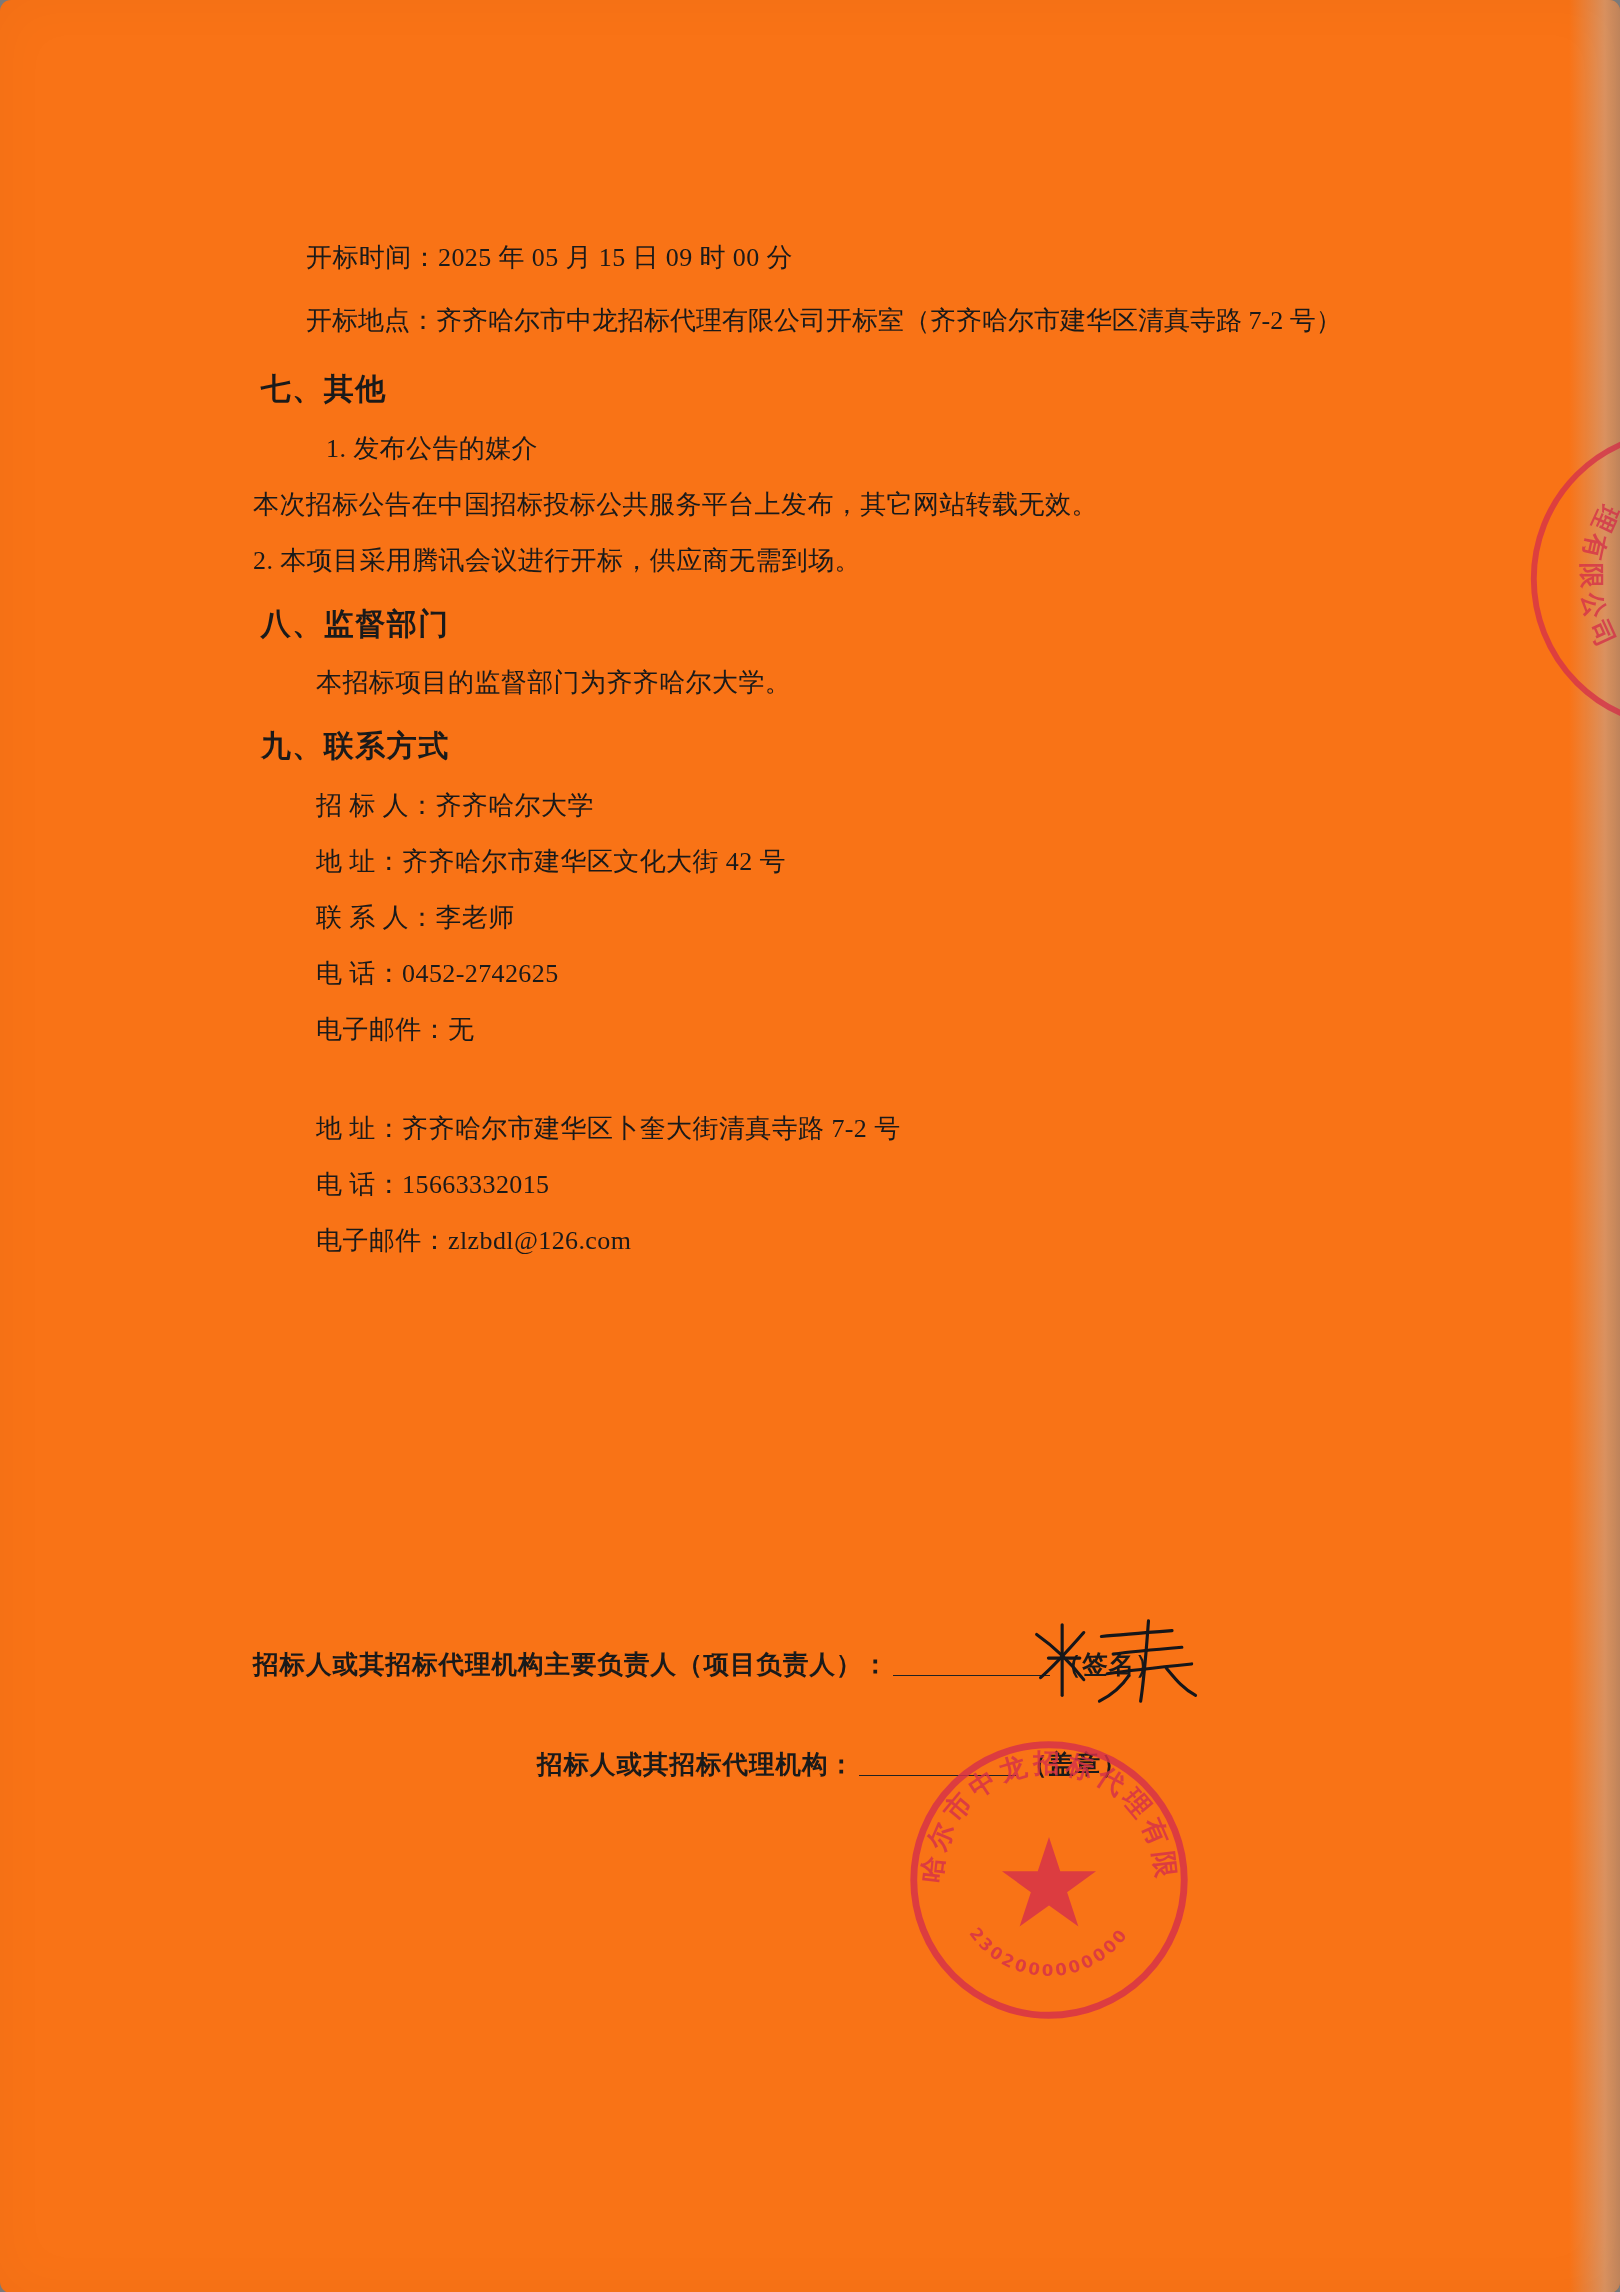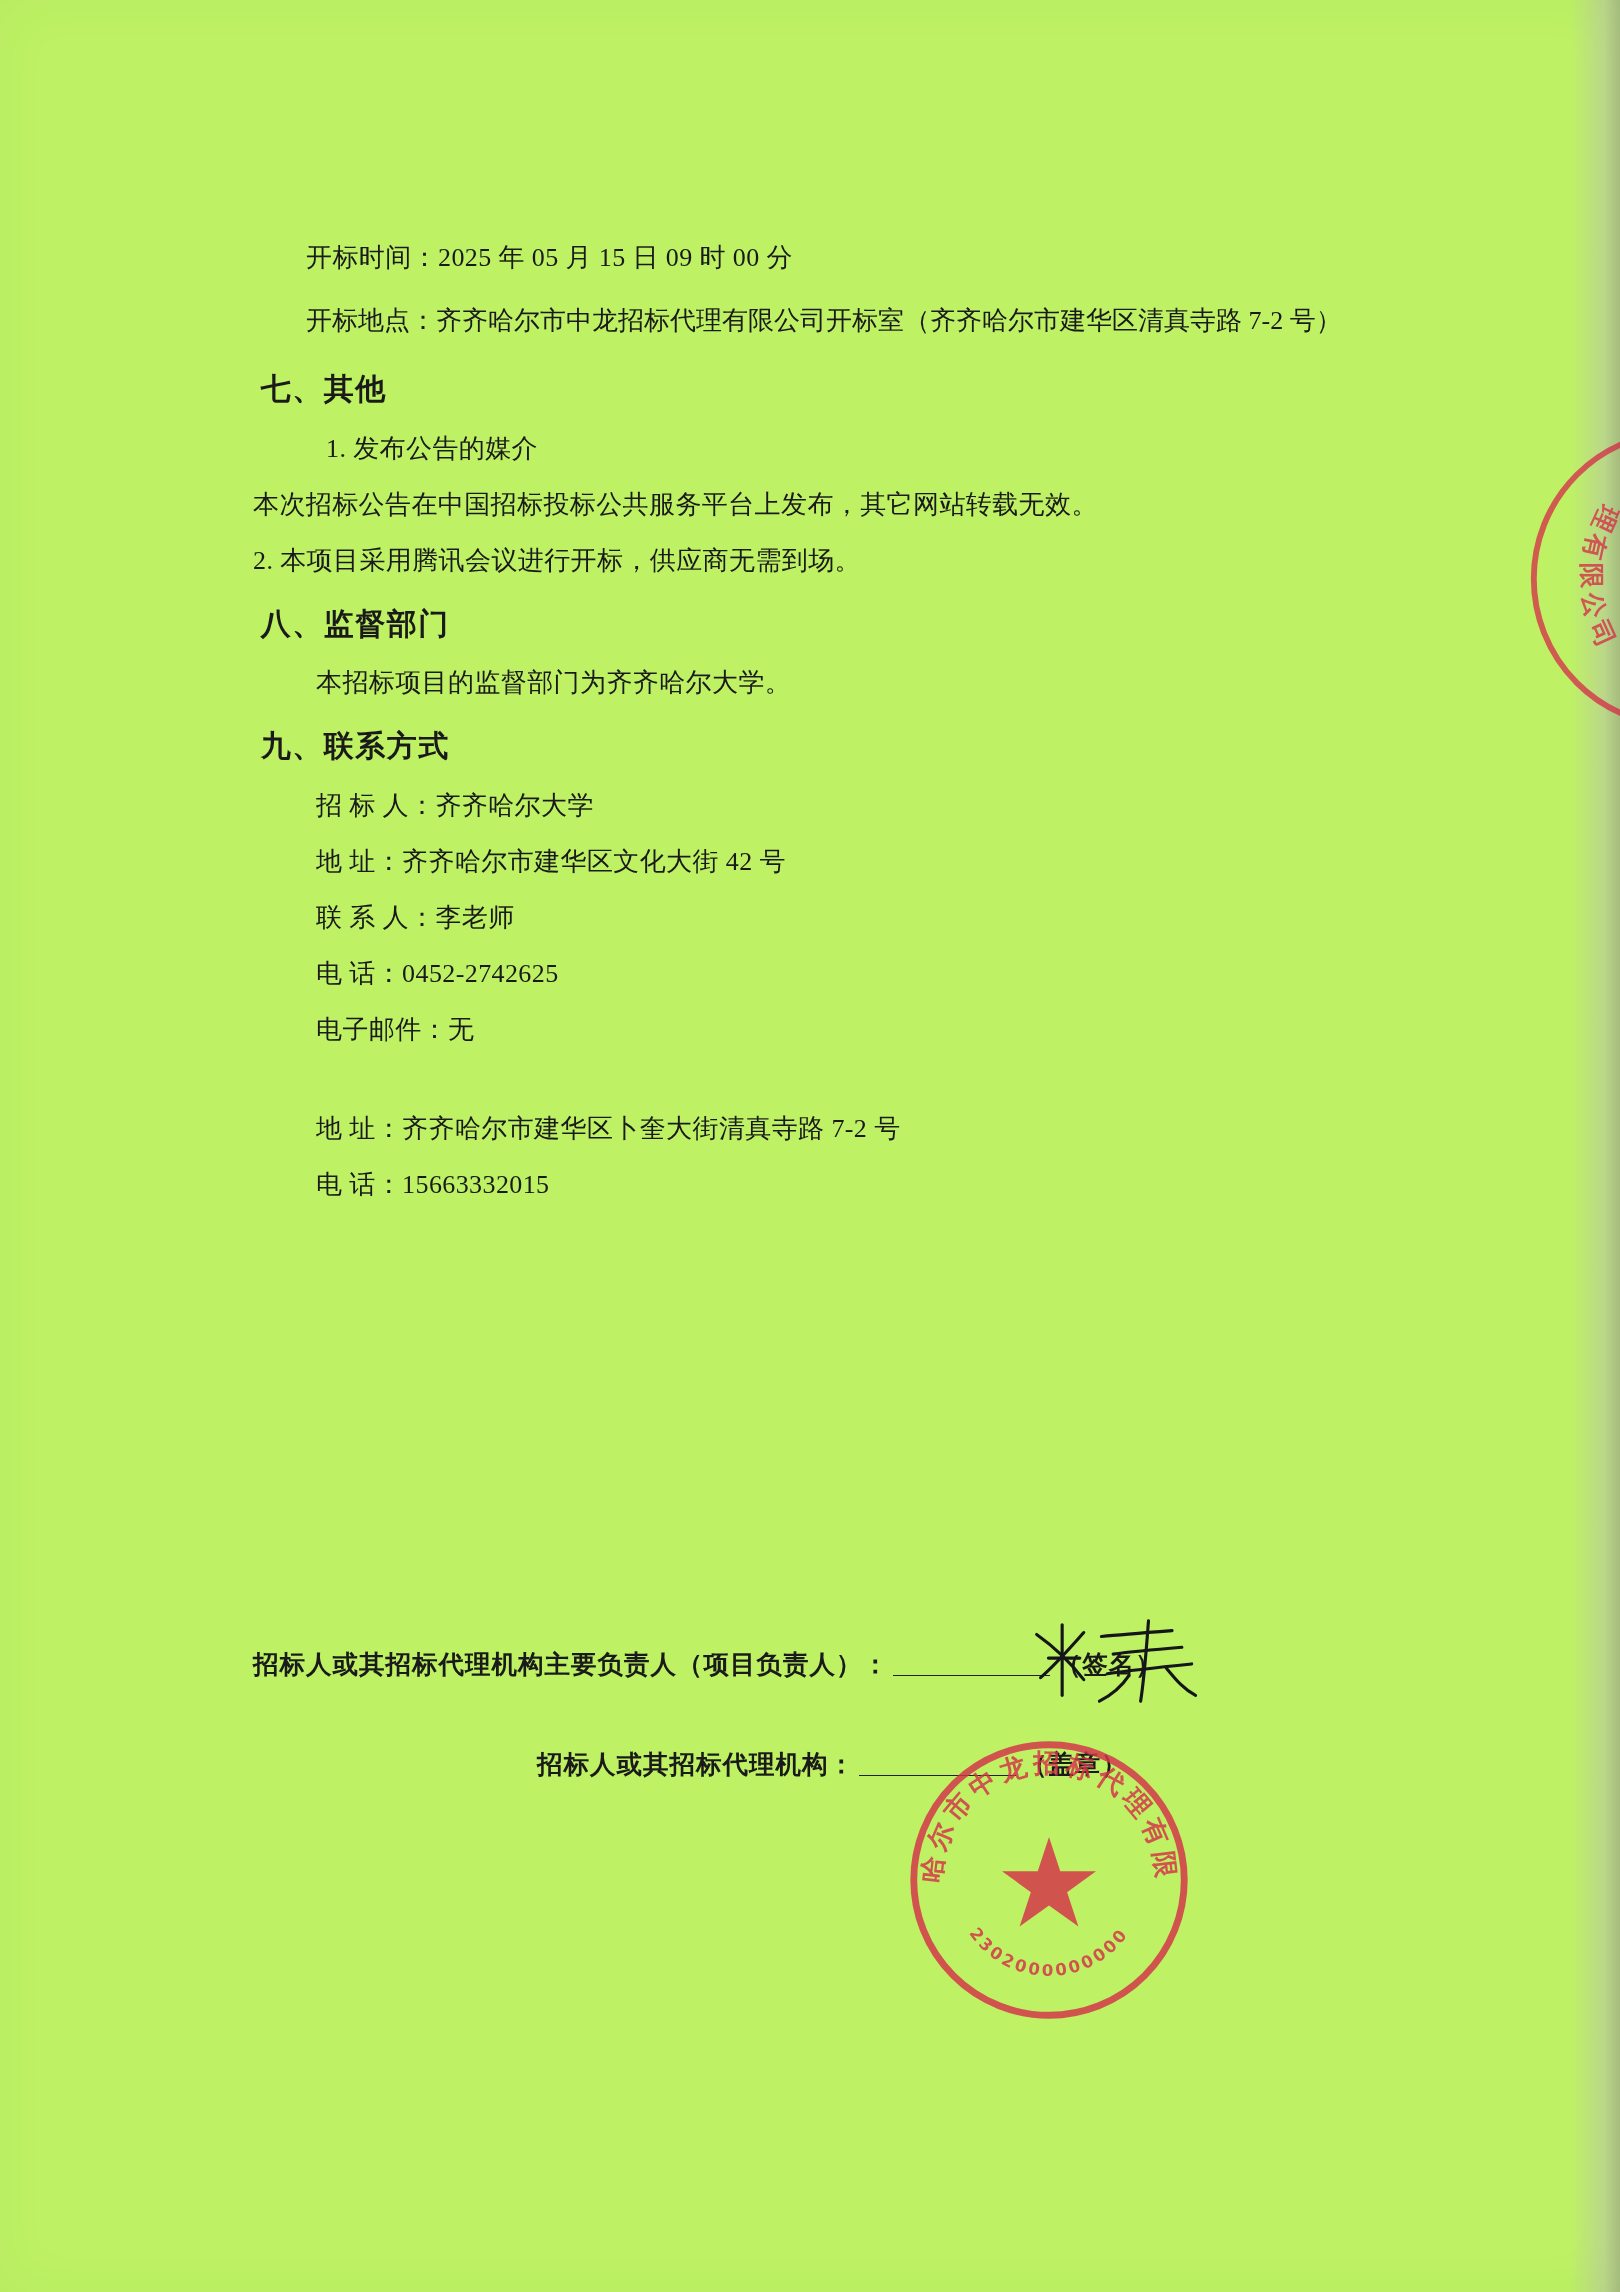--- a/index.html
+++ b/index.html
@@ -4,24 +4,25 @@
 <style>
   html, body {
     margin: 0;
     padding: 0;
     background: #7a7a7a;
   }
   .page {
     position: relative;
     width: 1620px;
     height: 2293px;
-    background: #bef264;
+    background: #f97316;
     overflow: hidden;
     font-family: "Liberation Serif", "DejaVu Serif", serif;
     color: #1a1a1a;
+    border-radius: 11px;
   }
   
   .page::after {
     content: "";
     position: absolute;
     inset: 0;
     pointer-events: none;
     box-shadow: inset 0 0 59px rgba(0,0,0,0.035);
   }
   .right-margin-shade {
@@ -171,20 +172,23 @@
       <span>电子邮件：</span><span>无</span>
     </p>
 
     <div class="spacer-md"></div>
 
     <p class="line indent-2">
       <span>地     址：</span><span>齐齐哈尔市建华区卜奎大街清真寺路 7-2 号</span>
     </p>
     <p class="line indent-2">
       <span>电     话：</span><span>15663332015</span>
+    </p>
+    <p class="line indent-2">
+      <span>电子邮件：</span><span>zlzbdl@126.com</span>
     </p>
 
   </div>
 
   <div class="sig-block">
     <div class="sig-row">
       <span class="sig-label">招标人或其招标代理机构主要负责人（项目负责人）：</span>
       <span class="sig-rule"></span>
       <span class="sig-tail">（签名）</span>
     </div>

